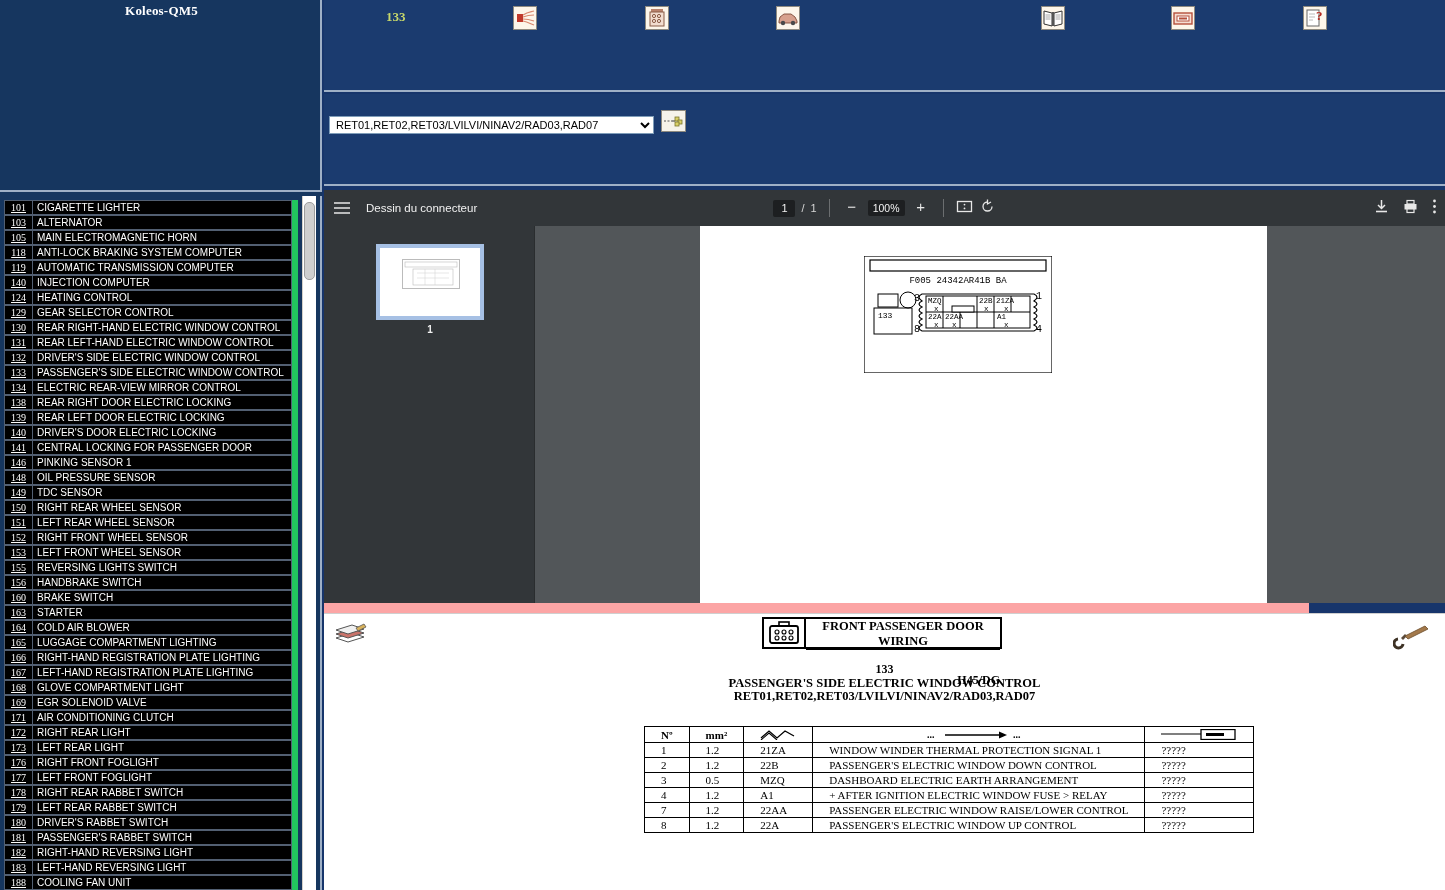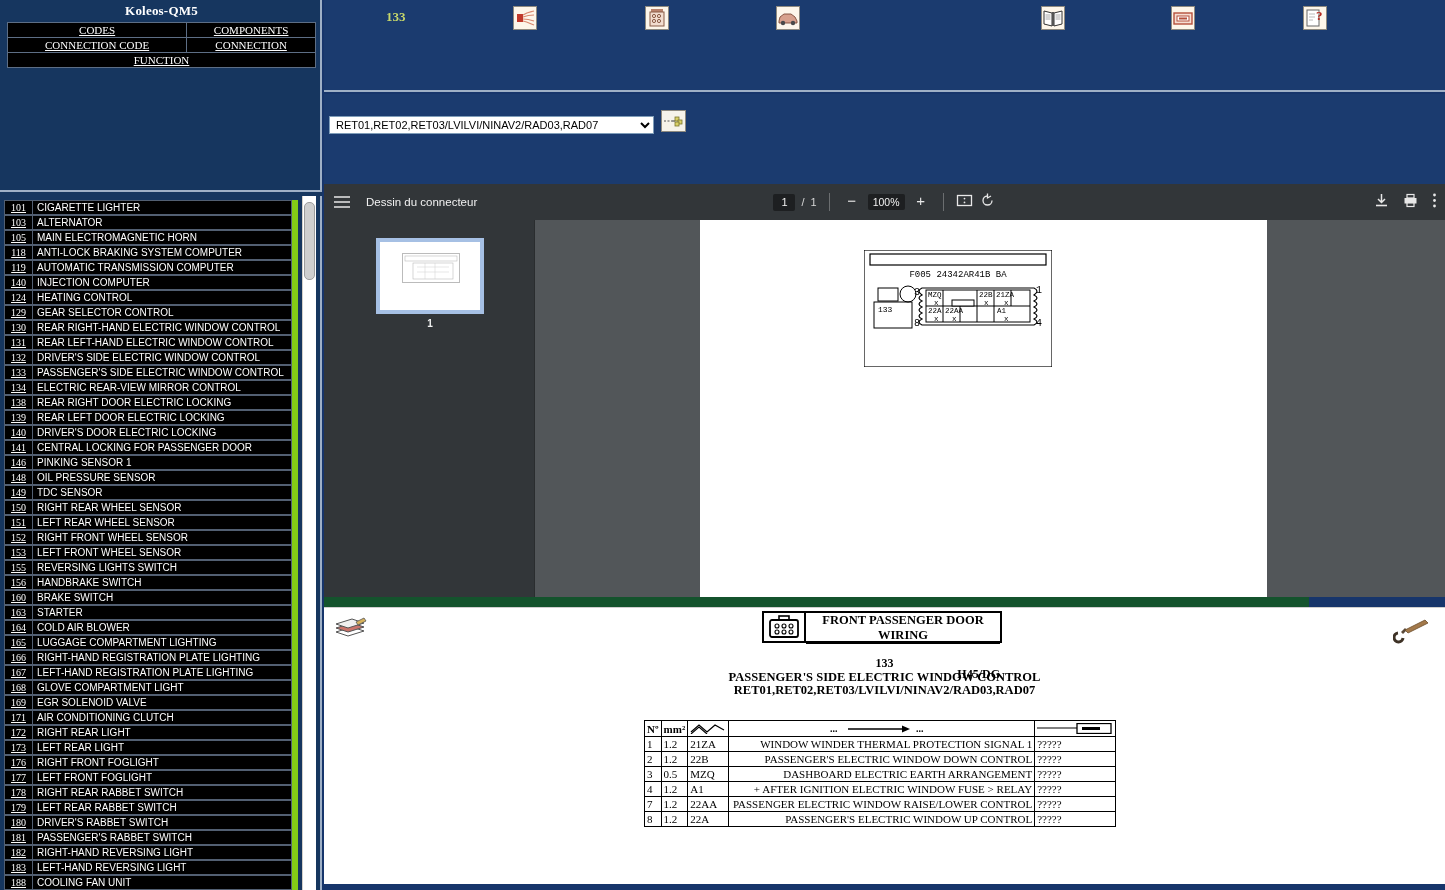--- a/index.html
+++ b/index.html
@@ -69,21 +69,21 @@
   #left-list-wrap {
     position: absolute; left: 0; top: 196px;
     width: 322px; height: 694px;
     background: #16365f;
     border-right: 2px solid #9fb0c6;
     overflow: hidden;
   }
   #left-list {
     position: absolute; left: 4px; top: 4px;
     width: 294px;
-    background: #84cc16;
+    background: #22c55e;
   }
   .item-row {
     display: flex;
     width: 288px;
     height: 15px;
     margin-bottom: 0px;
     background: #000000;
     border: 1px solid #525f72;
     align-items: stretch;
   }
@@ -177,23 +177,23 @@
   #go-button {
     position: absolute; left: 337px; top: 16px;
     width: 25px; height: 22px;
     background: #f6f3ea;
     border: 1px solid #8e8a80;
     cursor: pointer;
   }
 
   
   #pdf-viewer {
-    position: absolute; left: 0; top: 184px;
+    position: absolute; left: 0; top: 190px;
     width: 985px; height: 700px;
-    background: #14532d;
+    background: #fca5a5;
   }
   #pdf-toolbar {
     position: absolute; left: 0; top: 0;
     width: 1121px; height: 36px;
     background: #323639;
     display: flex; align-items: center;
   }
   #pdf-menu-btn {
     width: 36px; height: 36px;
     display: flex; align-items: center; justify-content: center;
@@ -359,55 +359,40 @@
   #wire-table {
     position: absolute; left: 320px; top: 112px;
     border-collapse: collapse;
     background: #fff;
   }
   #wire-table th, #wire-table td {
     border: 1px solid #000;
     font-family: "Liberation Serif", serif;
     font-size: 11px;
     color: #000;
-    padding: 0 2px;
+    padding: 0 16px;
     height: 15px;
     white-space: nowrap;
   }
   #wire-table th { font-weight: bold; text-align: center; height: 16px; }
   .c-no  { width: 14px; text-align: left; }
   .c-mm  { width: 26px; text-align: left; }
   .c-cd  { width: 40px; text-align: left; }
-  .c-ds  { width: 306px; text-align: right; }
+  .c-ds  { width: 306px; text-align: left; }
   .c-lk  { width: 78px; text-align: left; }
 </style>
 </head>
 <body>
 
 <div id="app">
 
   <div id="left-col">
 
     <div id="nav-frame">
       <div id="nav-title">Koleos-QM5</div>
-      <table id="nav-table">
-        <tbody>
-            <tr>
-          <td><a>CODES</a></td>
-          <td><a>COMPONENTS</a></td>
-        </tr>
-        <tr>
-          <td><a>CONNECTION CODE</a></td>
-          <td><a>CONNECTION</a></td>
-        </tr>
-        <tr>
-          <td colspan="2"><a>FUNCTION</a></td>
-        </tr>
-      </tbody>
-        </table>
     </div>
 
     <div id="left-list-wrap">
       <div id="left-list">
           <div class="item-row">
             <div class="item-code">101</div>
             <div class="item-label">CIGARETTE LIGHTER</div>
           </div>
           <div class="item-row">
             <div class="item-code">103</div>

